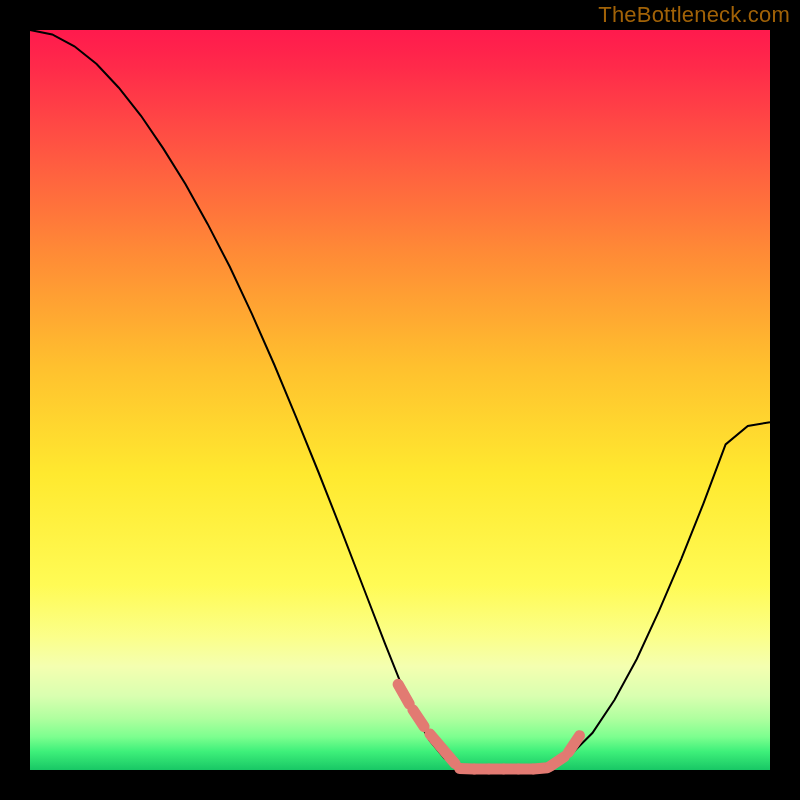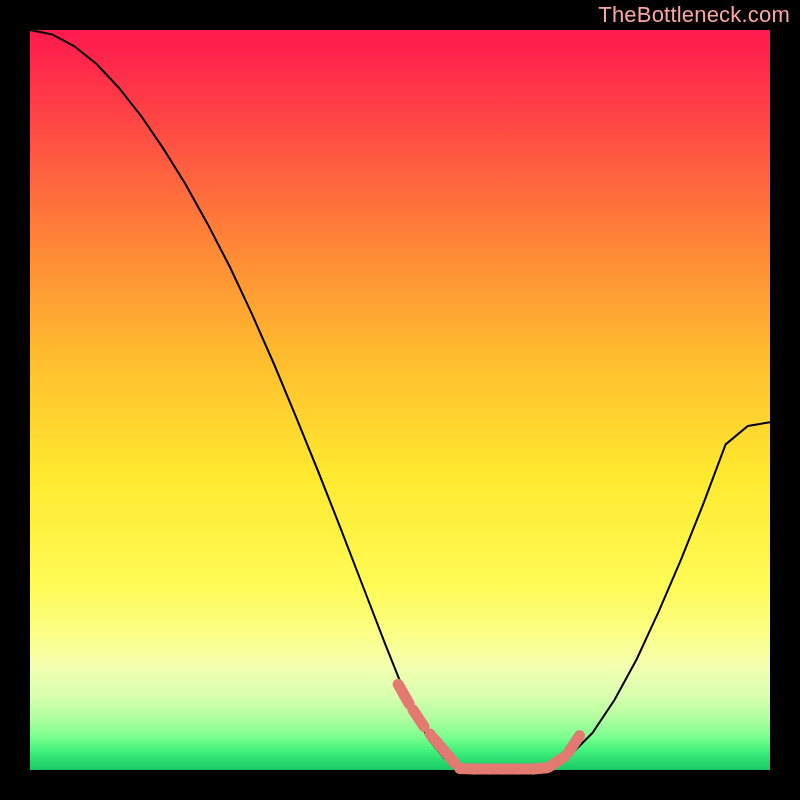--- a/index.html
+++ b/index.html
@@ -12,21 +12,21 @@
   }
   .stage {
     position: relative;
     width: 800px;
     height: 800px;
   }
   .watermark {
     position: absolute;
     top: 2px;
     right: 10px;
-    color: #fca5a5;
+    color: #a16207;
     font-family: Arial, Helvetica, sans-serif;
     font-size: 22px;
     font-weight: 500;
     letter-spacing: 0.2px;
     user-select: none;
   }
   svg {
     display: block;
   }
 </style>

